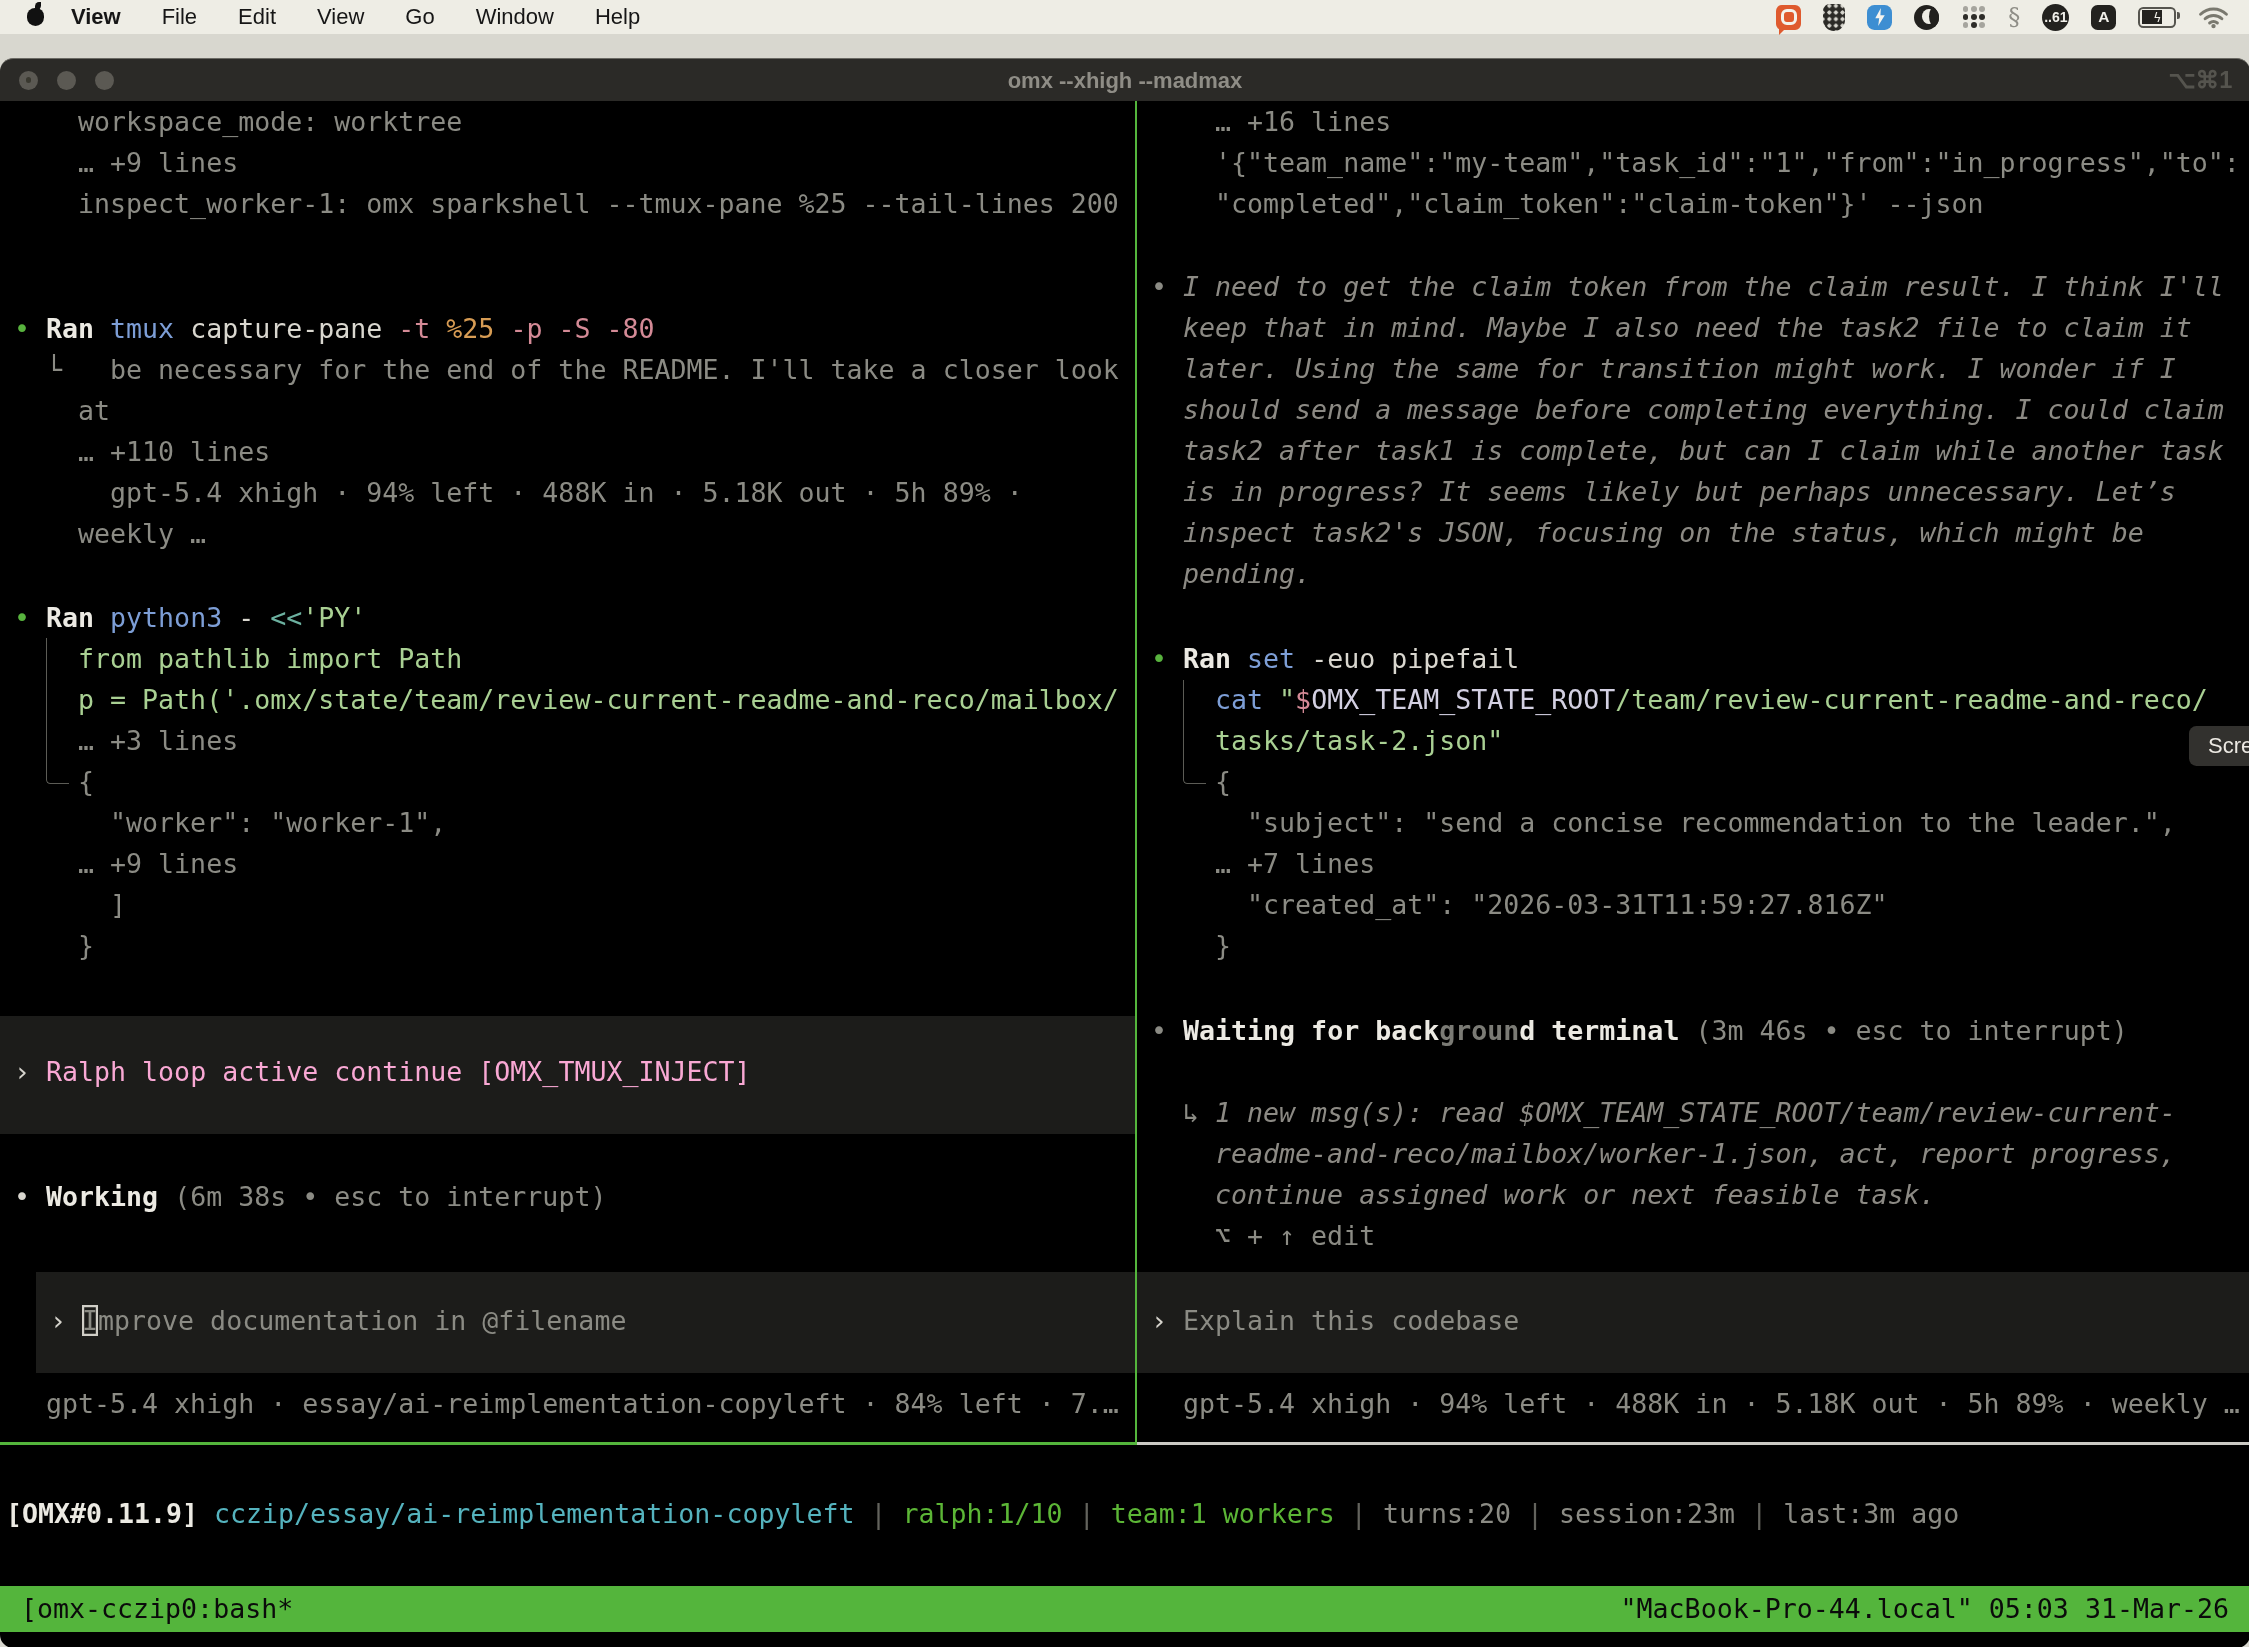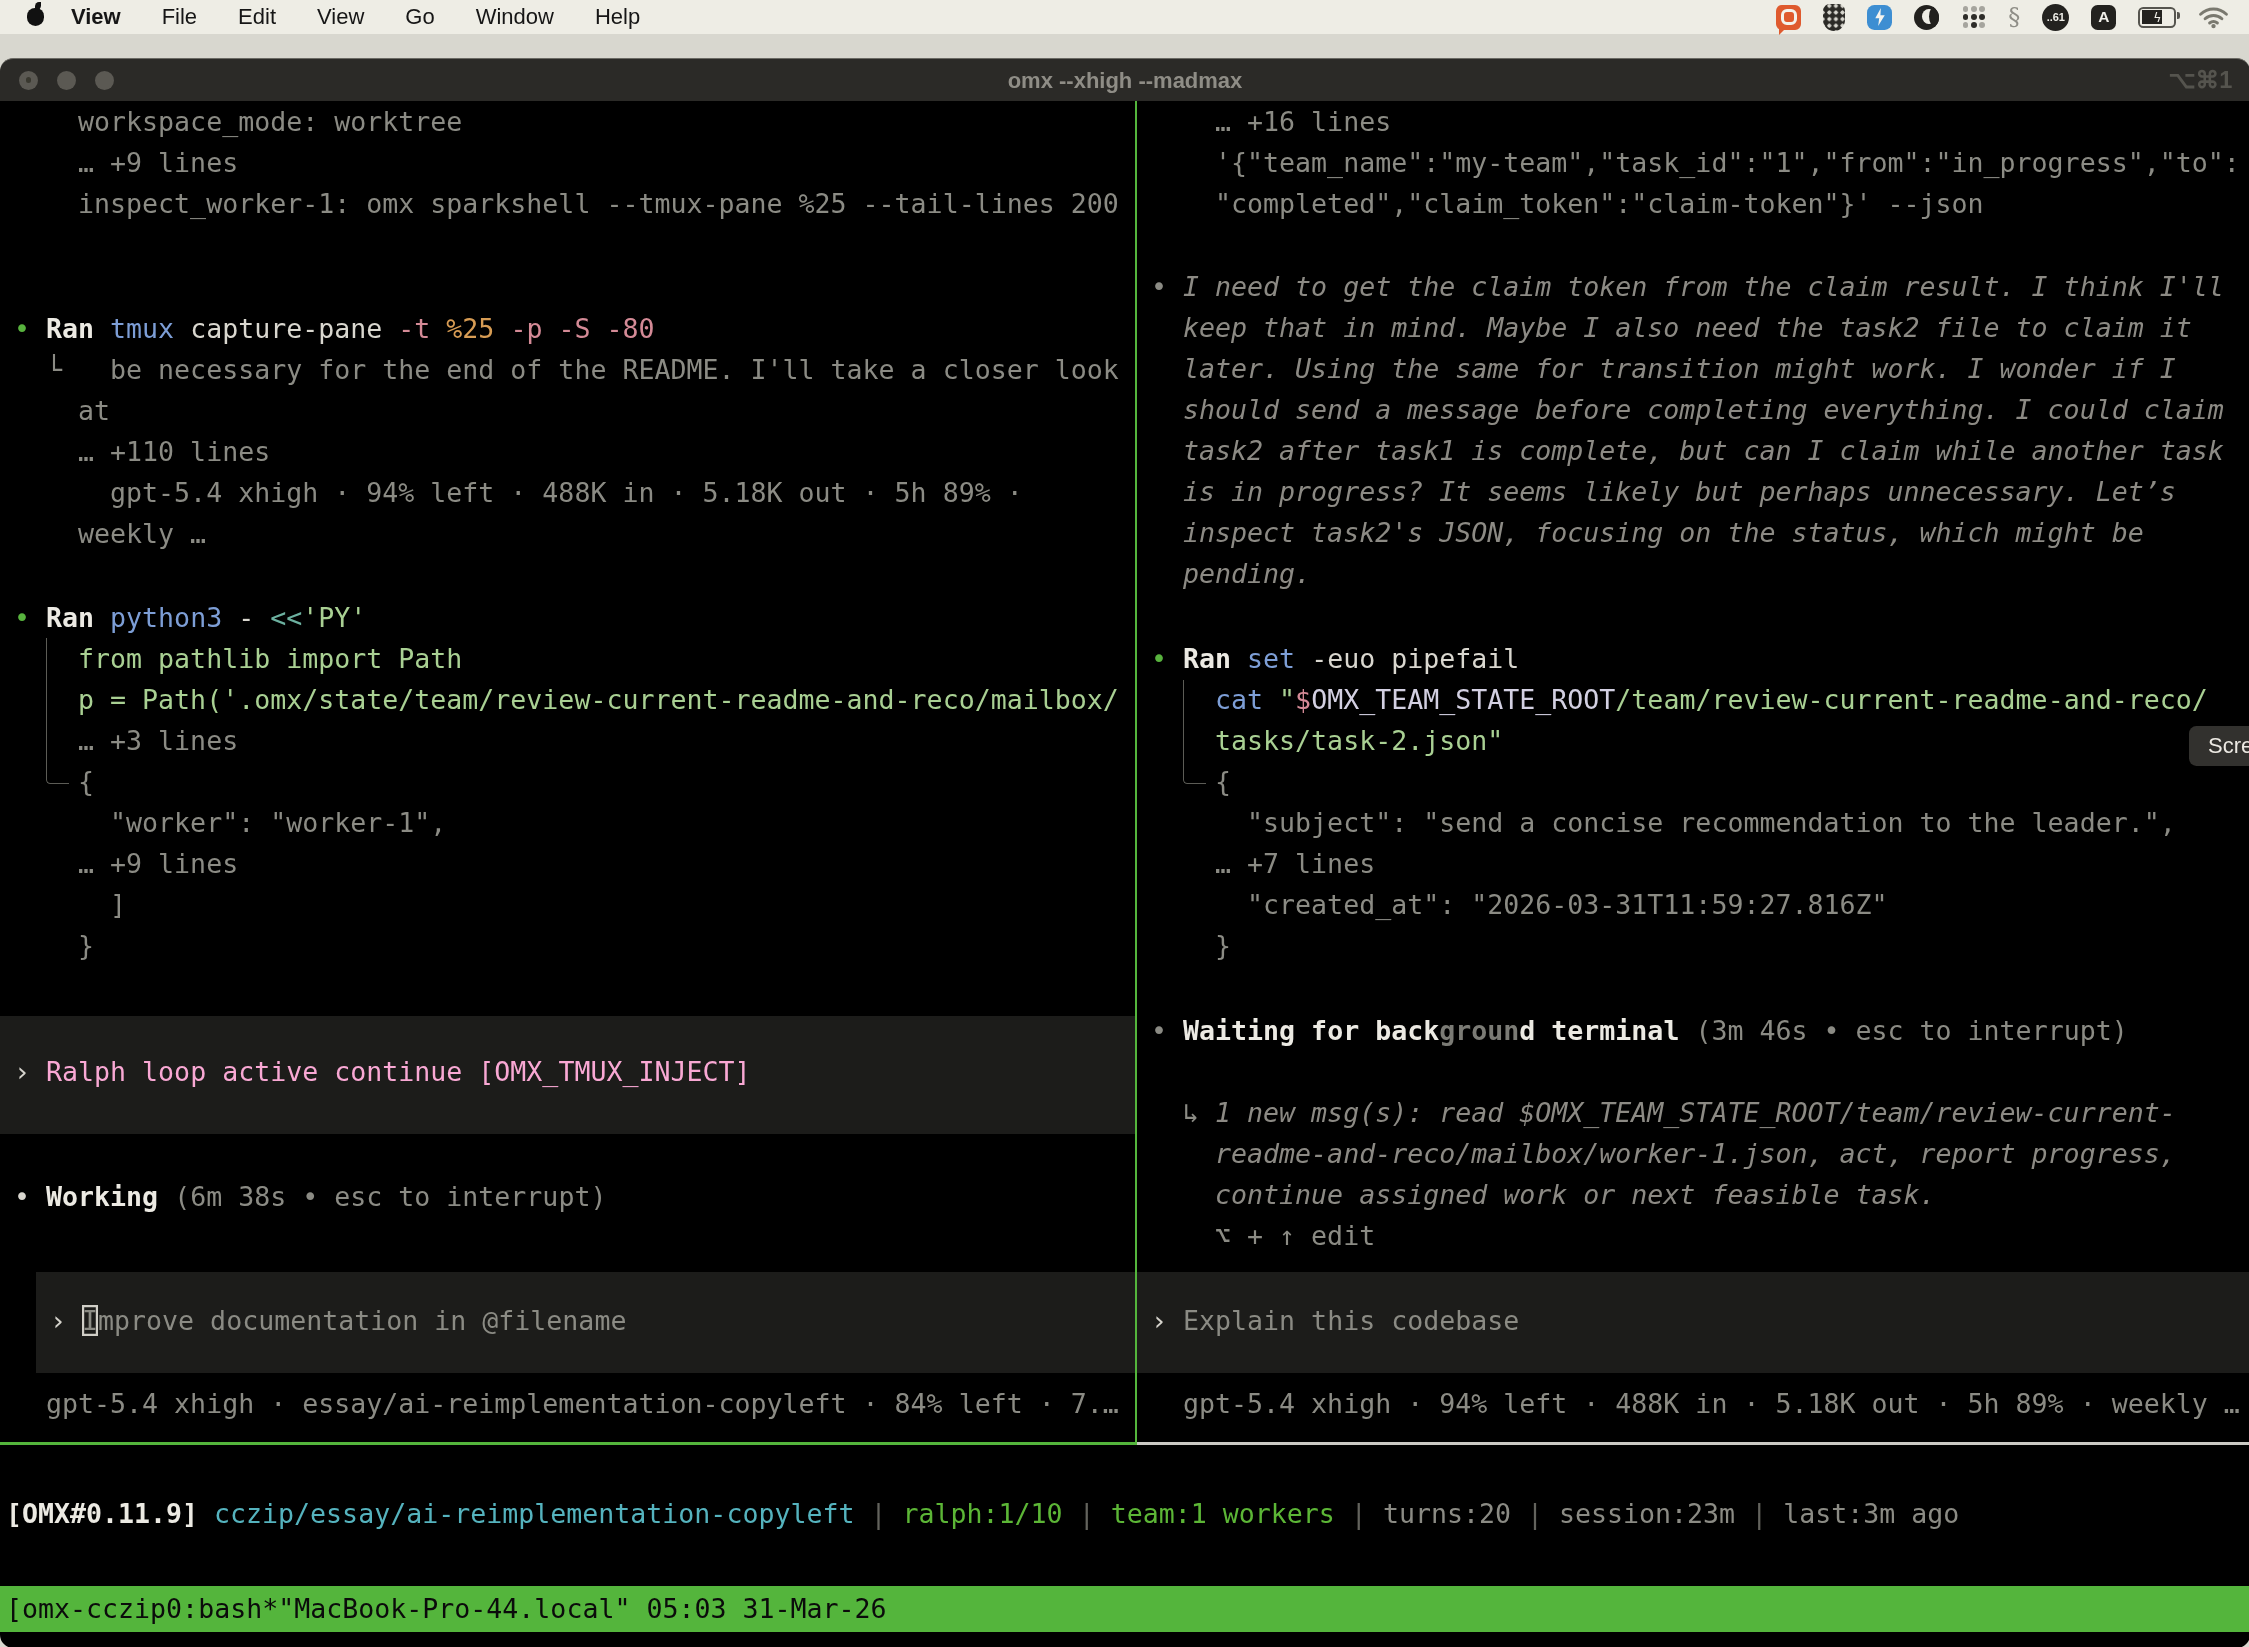--- a/index.html
+++ b/index.html
@@ -28,21 +28,21 @@
   .icon-blue i{position:absolute;inset:2.2px;background:#f4f3ee;
       clip-path:polygon(55% 6%,28% 56%,47% 56%,42% 94%,74% 42%,53% 42%);}
   .icon-kb{width:25px;height:25px;border-radius:50%;background:#22211e;position:relative;overflow:hidden;}
   .icon-kb i{position:absolute;right:3.7px;top:4.4px;width:14px;height:15.5px;background:#edece4;border-radius:50%;}
   .icon-kb b{position:absolute;right:-5.9px;top:0.7px;width:16px;height:23px;background:#22211e;border-radius:50%;}
   .icon-dots{width:25px;height:25px;display:grid;grid-template-columns:repeat(3,1fr);
       place-items:center;}
   .icon-dots span{width:5.9px;height:5.9px;border-radius:50%;}
   .icon-squiggle{font-size:24px;color:#8f8e87;line-height:25px;font-family:"DejaVu Serif",serif;}
   .icon-timer{width:27px;height:27px;border-radius:50%;background:#23221f;color:#f0efe9;
-      font-size:11px;font-weight:600;display:flex;align-items:center;justify-content:center;}
+      font-size:14px;font-weight:600;display:flex;align-items:center;justify-content:center;}
   .icon-abadge{width:25px;height:25px;border-radius:6.6px;background:#23221f;color:#f2f1eb;
       font-size:15.5px;font-weight:700;display:flex;align-items:center;justify-content:center;}
   .icon-batt{width:34px;height:17px;border:2.2px solid #56554f;border-radius:5.2px;position:relative;}
   .icon-batt::after{content:"";position:absolute;right:-5.9px;top:3.7px;width:3px;height:6.6px;
       background:#56554f;border-radius:0 2.2px 2.2px 0;}
   .icon-batt i{position:absolute;left:1.5px;top:1.5px;bottom:1.5px;width:58%;background:#23221f;}
   .icon-batt b{position:absolute;inset:0;color:#f3f2ec;font-size:12.5px;font-weight:400;
       display:flex;align-items:center;justify-content:center;font-family:"DejaVu Sans",sans-serif;}
 
   
@@ -90,21 +90,21 @@
 
   .conn{position:absolute;border-left:1.5px solid #5c5c56;border-bottom:1.5px solid #5c5c56;
       border-bottom-left-radius:4.4px;width:22px;}
 
   .divider{position:absolute;left:1135px;top:0;width:2.2px;height:1342px;background:#54b53c;}
   .sep-left{position:absolute;left:0;top:1341px;width:1137px;height:3px;background:#54b53c;}
   .sep-right{position:absolute;left:1137px;top:1341px;width:1113px;height:3px;background:#cbcac4;}
 
   .hud{position:absolute;left:5.9px;top:1364px;right:0;margin-top:28px;}
   .tbar{position:absolute;left:0;top:1485px;width:100%;height:46px;background:#54b53c;
-      display:flex;box-sizing:border-box;padding:0 6px;}
+      display:flex;justify-content:space-between;box-sizing:border-box;padding:0 21px;}
   .tbar span{font-family:"DejaVu Sans Mono",monospace;font-size:26.6px;line-height:46px;color:#0b0b0b;}
 
   .tooltip{position:absolute;left:2189px;top:625px;width:96px;height:40px;background:#32312e;
       border-radius:7.4px;color:#ece9e3;font-size:22px;line-height:40px;padding-left:19px;}
 </style>
 </head>
 <body>
 
 <div class="screen">
 

